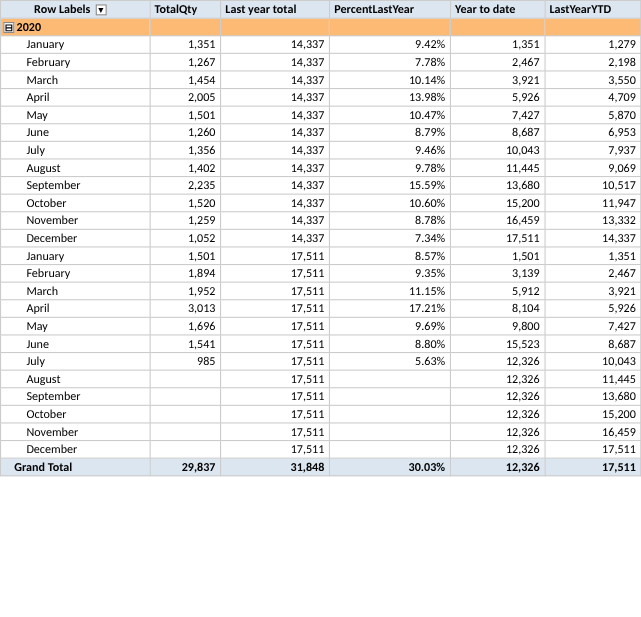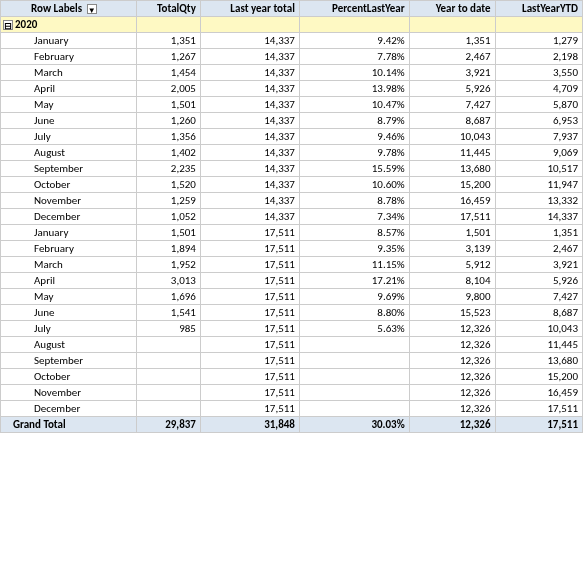--- a/index.html
+++ b/index.html
@@ -15,47 +15,47 @@
       width: 100%;
     }
     th, td {
       border: 1px solid #ccc;
       padding: 1px 4px;
       white-space: nowrap;
     }
     th {
       background: #dce6f1;
       font-weight: bold;
-      text-align: right;
+      text-align: left;
       font-size: 11px;
     }
     th:first-child {
       text-align: left;
       padding-left: 30px;
     }
     td {
       background: #fff;
     }
     td.num {
       text-align: right;
     }
     tr.group-header td {
-      background: #fef9c3;
+      background: #fdba74;
       font-weight: bold;
     }
     tr.grand-total td {
       background: #dce6f1;
       font-weight: bold;
       padding-left: 12px;
     }
     tr.group-header td:first-child {
       text-align: left;
     }
     .row-label {
-      padding-left: 33px;
+      padding-left: 23px;
     }
     .group-label {
       padding-left: 2px;
     }
     .filter-icon {
       display: inline-block;
       width: 10px;
       height: 10px;
       background: #fff;
       border: 1px solid #888;

